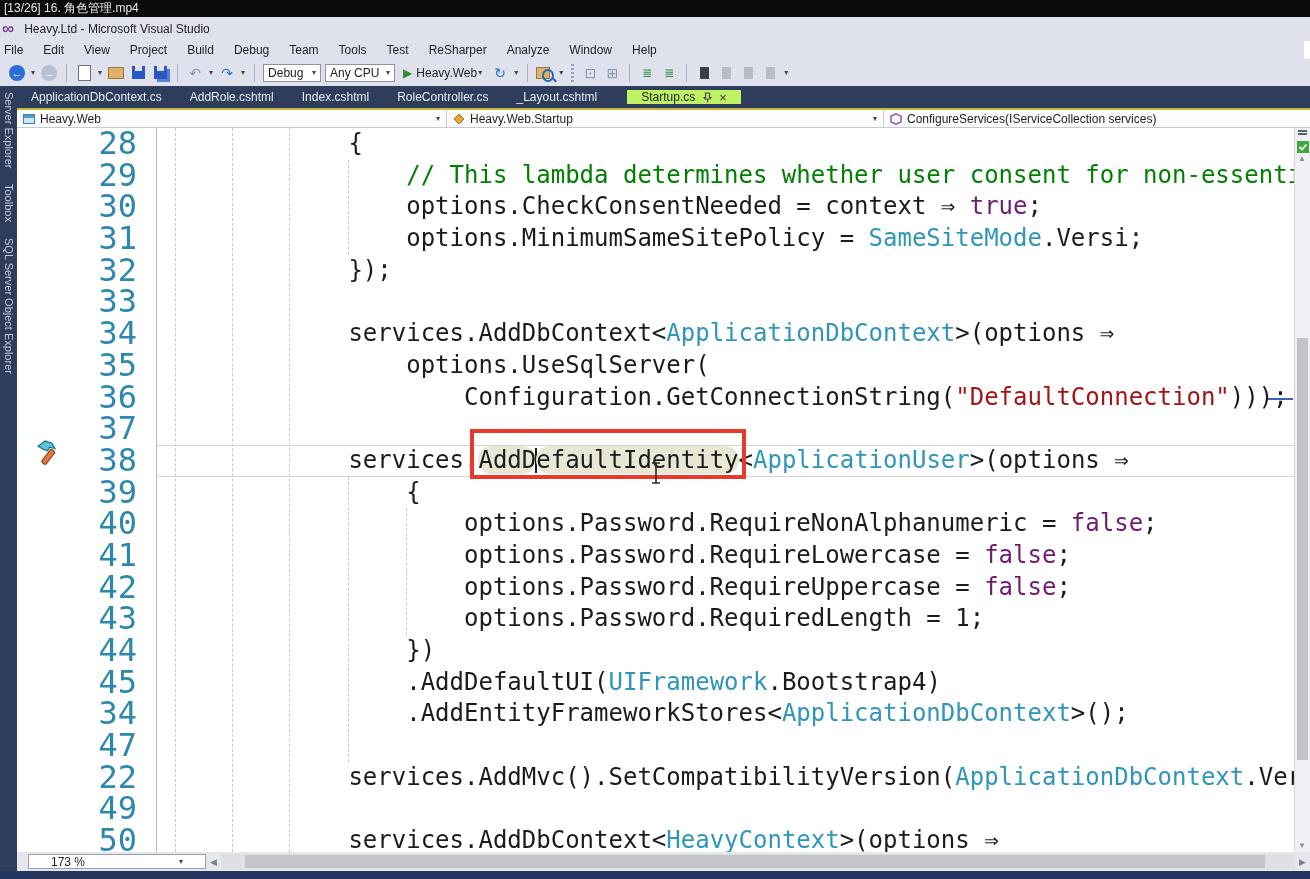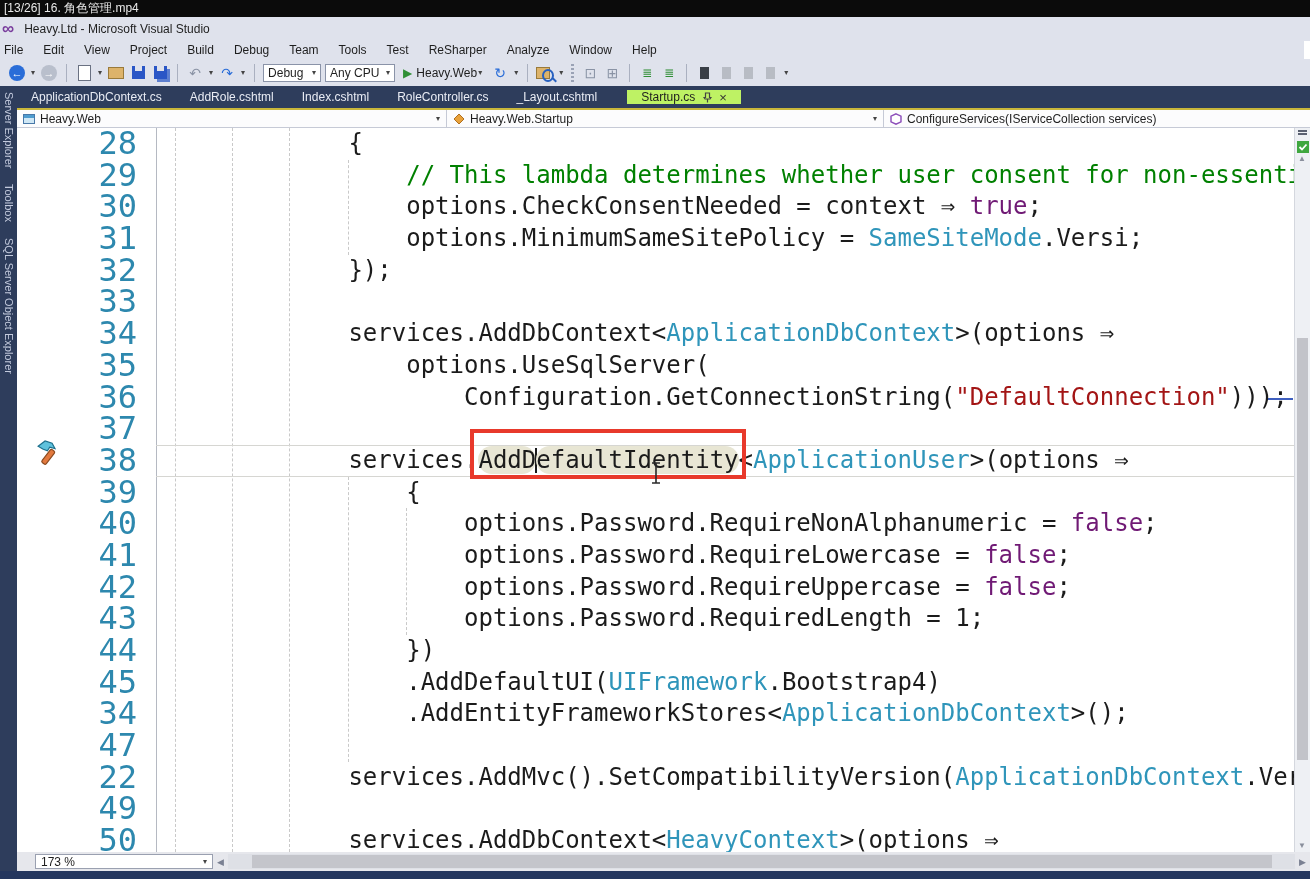--- a/index.html
+++ b/index.html
@@ -90,23 +90,23 @@
   
   .vscroll{left:1294px;top:128px;width:16px;height:724px;background:#eef0f4;border-left:1px solid #d4d7de;box-sizing:border-box;}
   .v-grip{position:absolute;left:3px;top:2px;width:9px;height:2px;background:#5a6070;box-shadow:0 3px 0 #5a6070;}
   .v-check{position:absolute;left:2px;top:11px;}
   .v-up{position:absolute;left:3px;top:26px;font-size:8px;color:#8a8f9c;}
   .v-thumb{position:absolute;left:2px;top:210px;width:11px;height:422px;background:#c2c3c9;}
   .v-down{position:absolute;left:3px;bottom:2px;font-size:8px;color:#8a8f9c;}
 
   
   .hscroll-row{left:17px;top:852px;width:1293px;height:19px;background:#e6e7ec;display:flex;align-items:center;}
-  .zoom-box{width:178px;height:15px;background:#fff;border:1px solid #9aa0b0;margin-left:18px;
+  .zoom-box{width:178px;height:15px;background:#fff;border:1px solid #9aa0b0;margin-left:11px;
             font-size:12px;color:#1e1e1e;display:flex;align-items:center;justify-content:space-between;
-            padding:0 5px;box-sizing:border-box;}
+            padding:0 22px;box-sizing:border-box;}
   .zoom-box .dd{font-size:8px;color:#444;}
   .h-arrow{font-size:9px;color:#7a8092;padding:0 4px;}
   .h-track{flex:1;height:15px;background:#dee0e6;position:relative;}
   .h-thumb{position:absolute;left:24px;top:1px;height:13px;width:1020px;background:#c4c5cb;}
   .status-strip{left:0;top:871px;width:1310px;height:8px;background:#24365e;}
 </style>
 </head>
 <body>
 
 <div class="abs video-bar">

